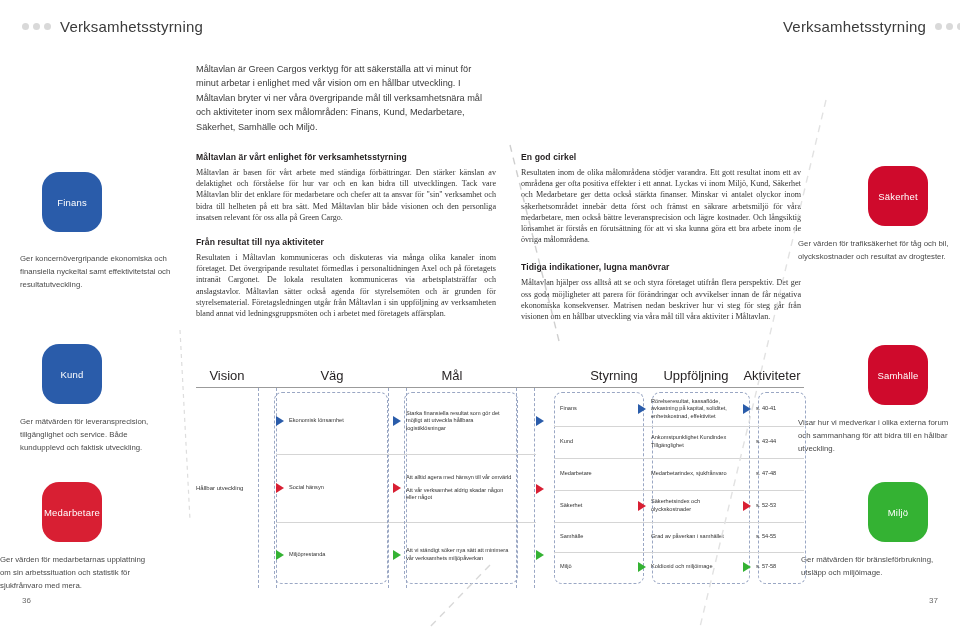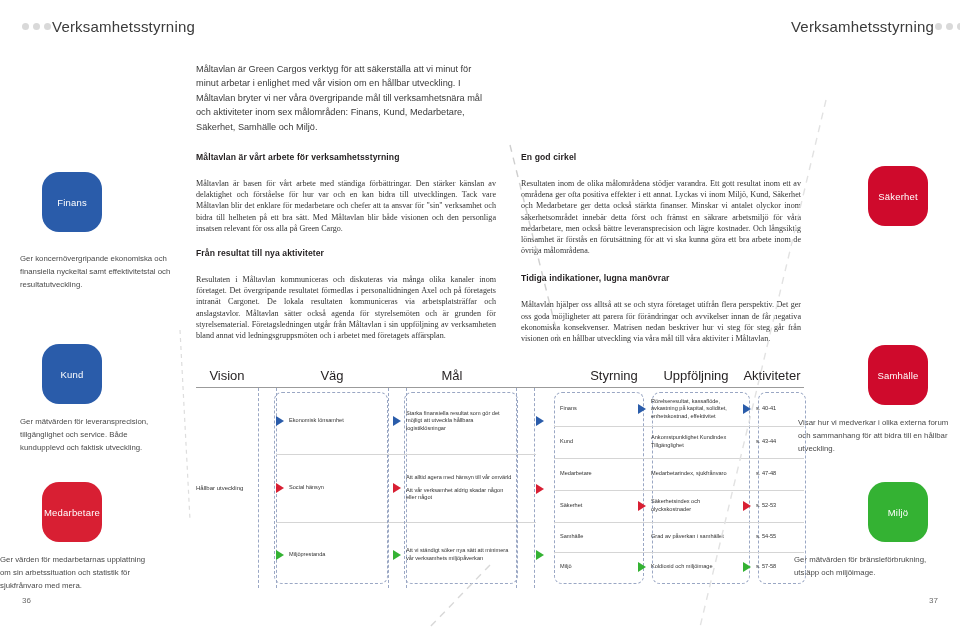--- a/index.html
+++ b/index.html
@@ -4,21 +4,21 @@
 <style>
   html,body{margin:0;padding:0;}
   body{
     width:960px;height:627px;background:#ffffff;
     font-family:"Liberation Sans", sans-serif;
     color:#231f20;overflow:hidden;position:relative;
   }
   .page{position:absolute;inset:0;}
 
   
-  .runhead{position:absolute;top:18px;display:flex;align-items:center;gap:1px;}
+  .runhead{position:absolute;top:18px;display:flex;align-items:center;gap:9px;}
   .runhead .rh-text{font-size:15px;color:#3b3b3b;letter-spacing:.2px;white-space:nowrap;}
   .runhead.left{left:22px;}
   .runhead.right{right:-4px;}
   .dots{display:flex;gap:4px;}
   .dots span{width:7px;height:7px;border-radius:50%;background:#d9d9d9;display:block;}
 
   
   .intro{
     position:absolute;left:196px;top:62px;width:290px;
     font-size:9.2px;line-height:14.4px;color:#3a3a3a;
@@ -27,21 +27,21 @@
   
   .colL{position:absolute;left:196px;top:152px;width:300px;}
   .colR{position:absolute;left:521px;top:152px;width:280px;}
   .h3{
     font-size:8.6px;font-weight:bold;color:#231f20;
     margin:0 0 3px 0;letter-spacing:.1px;
   }
   .bodytext{
     font-family:"Liberation Serif", serif;
     font-size:8.1px;line-height:11.2px;color:#333;
-    text-align:justify;margin:16px 0 14px 0;
+    text-align:justify;margin:5px 0 14px 0;
   }
   .colR .bodytext{margin-bottom:17px;}
 
   
   .sidebox{position:absolute;}
   .pill{
     width:60px;height:60px;border-radius:17px;
     display:flex;align-items:center;justify-content:center;
     color:#fff;font-size:9.5px;letter-spacing:.2px;
   }
@@ -122,21 +122,21 @@
     <span class="dots">
         <span></span>
         <span></span>
         <span></span>
       </span>
   </div>
 
   <div class="intro">Måltavlan är Green Cargos verktyg för att säkerställa att vi minut för minut arbetar i enlighet med vår vision om en hållbar utveckling. I Måltavlan bryter vi ner våra övergripande mål till verksamhetsnära mål och aktiviteter inom sex målområden: Finans, Kund, Medarbetare, Säkerhet, Samhälle och Miljö.</div>
 
   <div class="colL">
-    <h3 class="h3">Måltavlan är vårt arbete för verksamhetsstyrning</h3>
+    <h3 class="h3">Måltavlan är vårt enlighet för verksamhetsstyrning</h3>
     <p class="bodytext">Måltavlan är basen för vårt arbete med ständiga förbättringar. Den stärker känslan av delaktighet och förståelse för hur var och en kan bidra till utvecklingen. Tack vare Måltavlan blir det enklare för medarbetare och chefer att ta ansvar för "sin" verksamhet och bidra till helheten på ett bra sätt. Med Måltavlan blir både visionen och den personliga insatsen relevant för oss alla på Green Cargo.</p>
     <h3 class="h3">Från resultat till nya aktiviteter</h3>
     <p class="bodytext">Resultaten i Måltavlan kommuniceras och diskuteras via många olika kanaler inom företaget. Det övergripande resultatet förmedlas i personaltidningen Axel och på företagets intranät Cargonet. De lokala resultaten kommuniceras via arbetsplatsträffar och anslagstavlor. Måltavlan sätter också agenda för styrelsemöten och är grunden för styrelsematerial. Företagsledningen utgår från Måltavlan i sin uppföljning av verksamheten bland annat vid ledningsgruppsmöten och i arbetet med företagets affärsplan.</p>
   </div>
 
   <div class="colR">
     <h3 class="h3">En god cirkel</h3>
     <p class="bodytext">Resultaten inom de olika målområdena stödjer varandra. Ett gott resultat inom ett av områdena ger ofta positiva effekter i ett annat. Lyckas vi inom Miljö, Kund, Säkerhet och Medarbetare ger detta också stärkta finanser. Minskar vi antalet olyckor inom säkerhetsområdet innebär detta först och främst en säkrare arbetsmiljö för våra medarbetare, men också bättre leveransprecision och lägre kostnader. Och långsiktig lönsamhet är förstås en förutsättning för att vi ska kunna göra ett bra arbete inom de övriga målområdena.</p>
     <h3 class="h3">Tidiga indikationer, lugna manövrar</h3>
     <p class="bodytext">Måltavlan hjälper oss alltså att se och styra företaget utifrån flera perspektiv. Det ger oss goda möjligheter att parera för förändringar och avvikelser innan de får negativa ekonomiska konsekvenser. Matrisen nedan beskriver hur vi steg för steg går från visionen om en hållbar utveckling via våra mål till våra aktiviter i Måltavlan.</p>
@@ -158,32 +158,33 @@
     <div class="pill red">
         <span>Medarbetare</span>
       </div>
     <div class="sidecap" style="">Ger värden för medarbetarnas upplattning om sin arbetssituation och statistik för sjukfrånvaro med mera.</div>
   </div>
 
   <div class="sidebox right-side" style="right:0;top:166px;width:170px;">
     <div class="pill darkred">
         <span>Säkerhet</span>
       </div>
+    <div class="sidecap" style="margin-left:8px;">Ger värden för trafiksäkerhet för tåg och bil, olyckskostnader och resultat av drogtester.</div>
   </div>
   <div class="sidebox right-side" style="right:0;top:345px;width:170px;">
     <div class="pill darkred">
         <span>Samhälle</span>
       </div>
     <div class="sidecap" style="margin-left:8px;">Visar hur vi medverkar i olika externa forum och sammanhang för att bidra till en hållbar utveckling.</div>
   </div>
   <div class="sidebox right-side" style="right:0;top:482px;width:170px;">
     <div class="pill green">
         <span>Miljö</span>
       </div>
-    <div class="sidecap" style="margin-left:4px;">Ger mätvärden för bränsleförbrukning, utsläpp och miljöimage.</div>
+    <div class="sidecap" style="margin-left:11px;">Ger mätvärden för bränsleförbrukning, utsläpp och miljöimage.</div>
   </div>
 
   <div class="folio" style="left:22px;top:596px;">36</div>
   <div class="folio" style="right:22px;top:596px;">37</div>
 
   <div class="matrix">
 
     <div class="mhead">
       <div class="hc col-vision">Vision</div>
       <div class="hc col-arrow1"></div>

